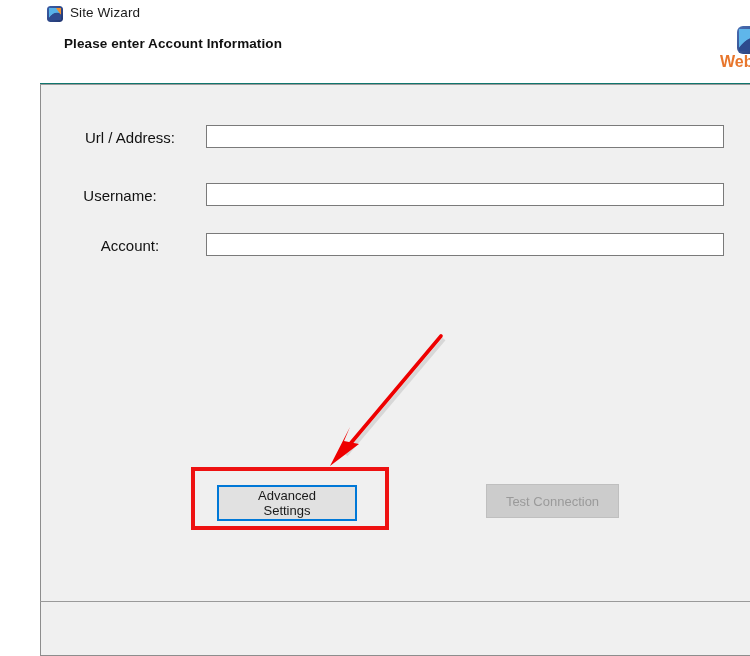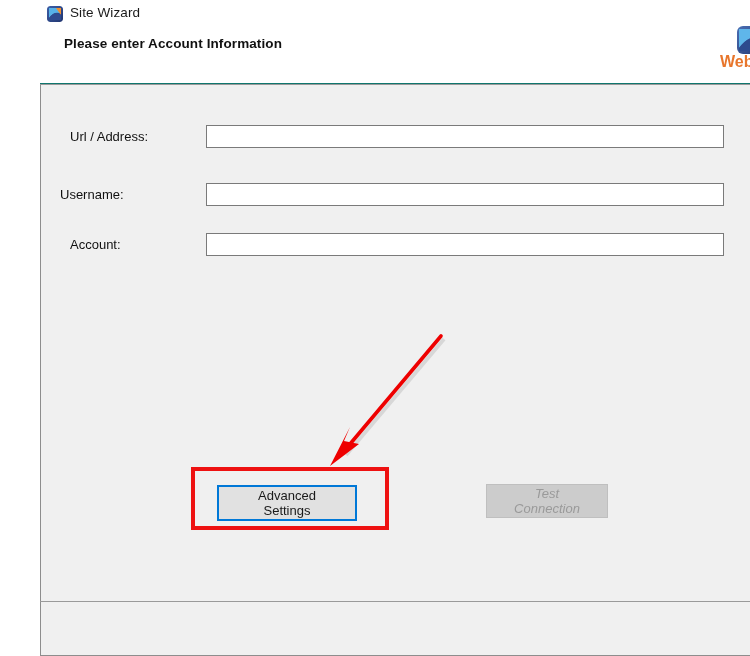--- a/index.html
+++ b/index.html
@@ -109,22 +109,22 @@
     position: absolute;
     right: 0; top: 0;
     width: 1px; height: 100%;
     background: #8d8d8d;
   }
 
   .form-row { position: absolute; }
   .form-label {
     position: absolute;
     width: 120px;
-    text-align: left;
-    font-size: 13px;
+    text-align: center;
+    font-size: 15px;
     color: #111111;
     white-space: nowrap;
   }
   .form-input {
     position: absolute;
     left: 166px;
     width: 518px;
     height: 23px;
     background: #ffffff;
     border: 1px solid #7a7a7a;
@@ -159,21 +159,21 @@
     border: 1px solid #bfbfbf;
     color: #9a9a9a;
   }
 
   #advanced-settings-button {
     left: 177px; top: 485px;
     width: 140px; height: 25px;
   }
   #test-connection-button {
     left: 446px; top: 484px;
-    width: 122px; height: 26px; font-style: italic;
+    width: 133px; height: 26px;
   }
 
   
   #footer {
     position: absolute;
     left: 0; top: 602px;
     width: 750px; height: 54px;
     background: #f0f0f0;
     box-sizing: border-box;
     border-left: 1px solid #8d8d8d;

